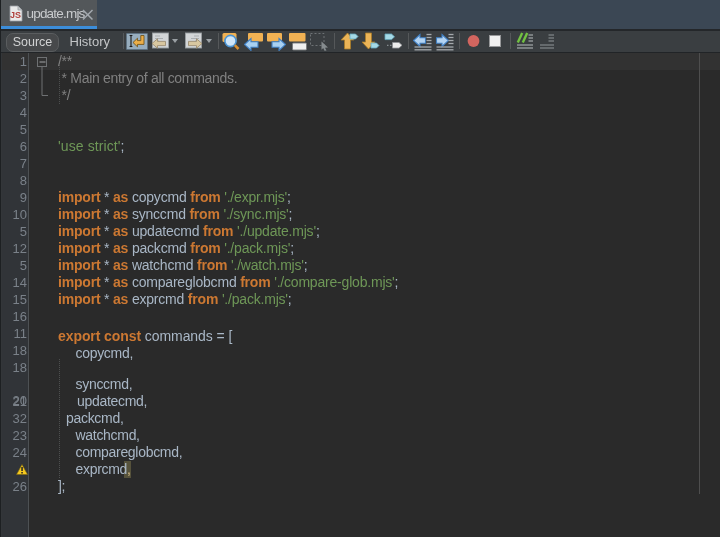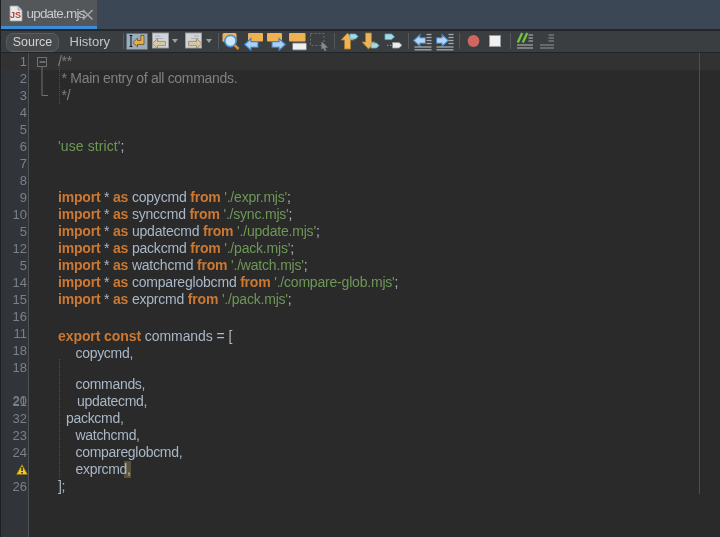--- a/index.html
+++ b/index.html
@@ -234,19 +234,19 @@
 <div class="abs ln" style="top:138px;letter-spacing:0.1px"><span class="s">'use strict'</span>;</div>
 <div class="abs ln" style="top:189px;letter-spacing:-0.2px"><span class="k">import</span> * <span class="k">as</span> copycmd <span class="k">from</span> <span class="s">'./expr.mjs'</span>;</div>
 <div class="abs ln" style="top:206px;letter-spacing:-0.2px"><span class="k">import</span> * <span class="k">as</span> synccmd <span class="k">from</span> <span class="s">'./sync.mjs'</span>;</div>
 <div class="abs ln" style="top:223px;letter-spacing:-0.2px"><span class="k">import</span> * <span class="k">as</span> updatecmd <span class="k">from</span> <span class="s">'./update.mjs'</span>;</div>
 <div class="abs ln" style="top:240px;letter-spacing:-0.2px"><span class="k">import</span> * <span class="k">as</span> packcmd <span class="k">from</span> <span class="s">'./pack.mjs'</span>;</div>
 <div class="abs ln" style="top:257px;letter-spacing:-0.2px"><span class="k">import</span> * <span class="k">as</span> watchcmd <span class="k">from</span> <span class="s">'./watch.mjs'</span>;</div>
 <div class="abs ln" style="top:274px;letter-spacing:-0.2px"><span class="k">import</span> * <span class="k">as</span> compareglobcmd <span class="k">from</span> <span class="s">'./compare-glob.mjs'</span>;</div>
 <div class="abs ln" style="top:291px;letter-spacing:-0.2px"><span class="k">import</span> * <span class="k">as</span> exprcmd <span class="k">from</span> <span class="s">'./pack.mjs'</span>;</div>
 <div class="abs ln" style="top:328px;letter-spacing:-0.08px"><span class="k">export const</span> commands = [</div>
 <div class="abs ln" style="top:345px;left:75.5px">copycmd,</div>
-<div class="abs ln" style="top:376px;left:75.5px">commands,</div>
+<div class="abs ln" style="top:376px;left:75.5px">synccmd,</div>
 <div class="abs ln" style="top:393px;left:77px">updatecmd,</div>
 <div class="abs ln" style="top:410px;left:66px">packcmd,</div>
 <div class="abs ln" style="top:427px;left:75.5px">watchcmd,</div>
 <div class="abs ln" style="top:444px;left:75.5px">compareglobcmd,</div>
 <div class="abs ln" style="top:461px;left:75.5px">exprcmd<span style="color:#d6bd85">,</span></div>
 <div class="abs ln" style="top:478px">];</div>
 
 </body></html>

